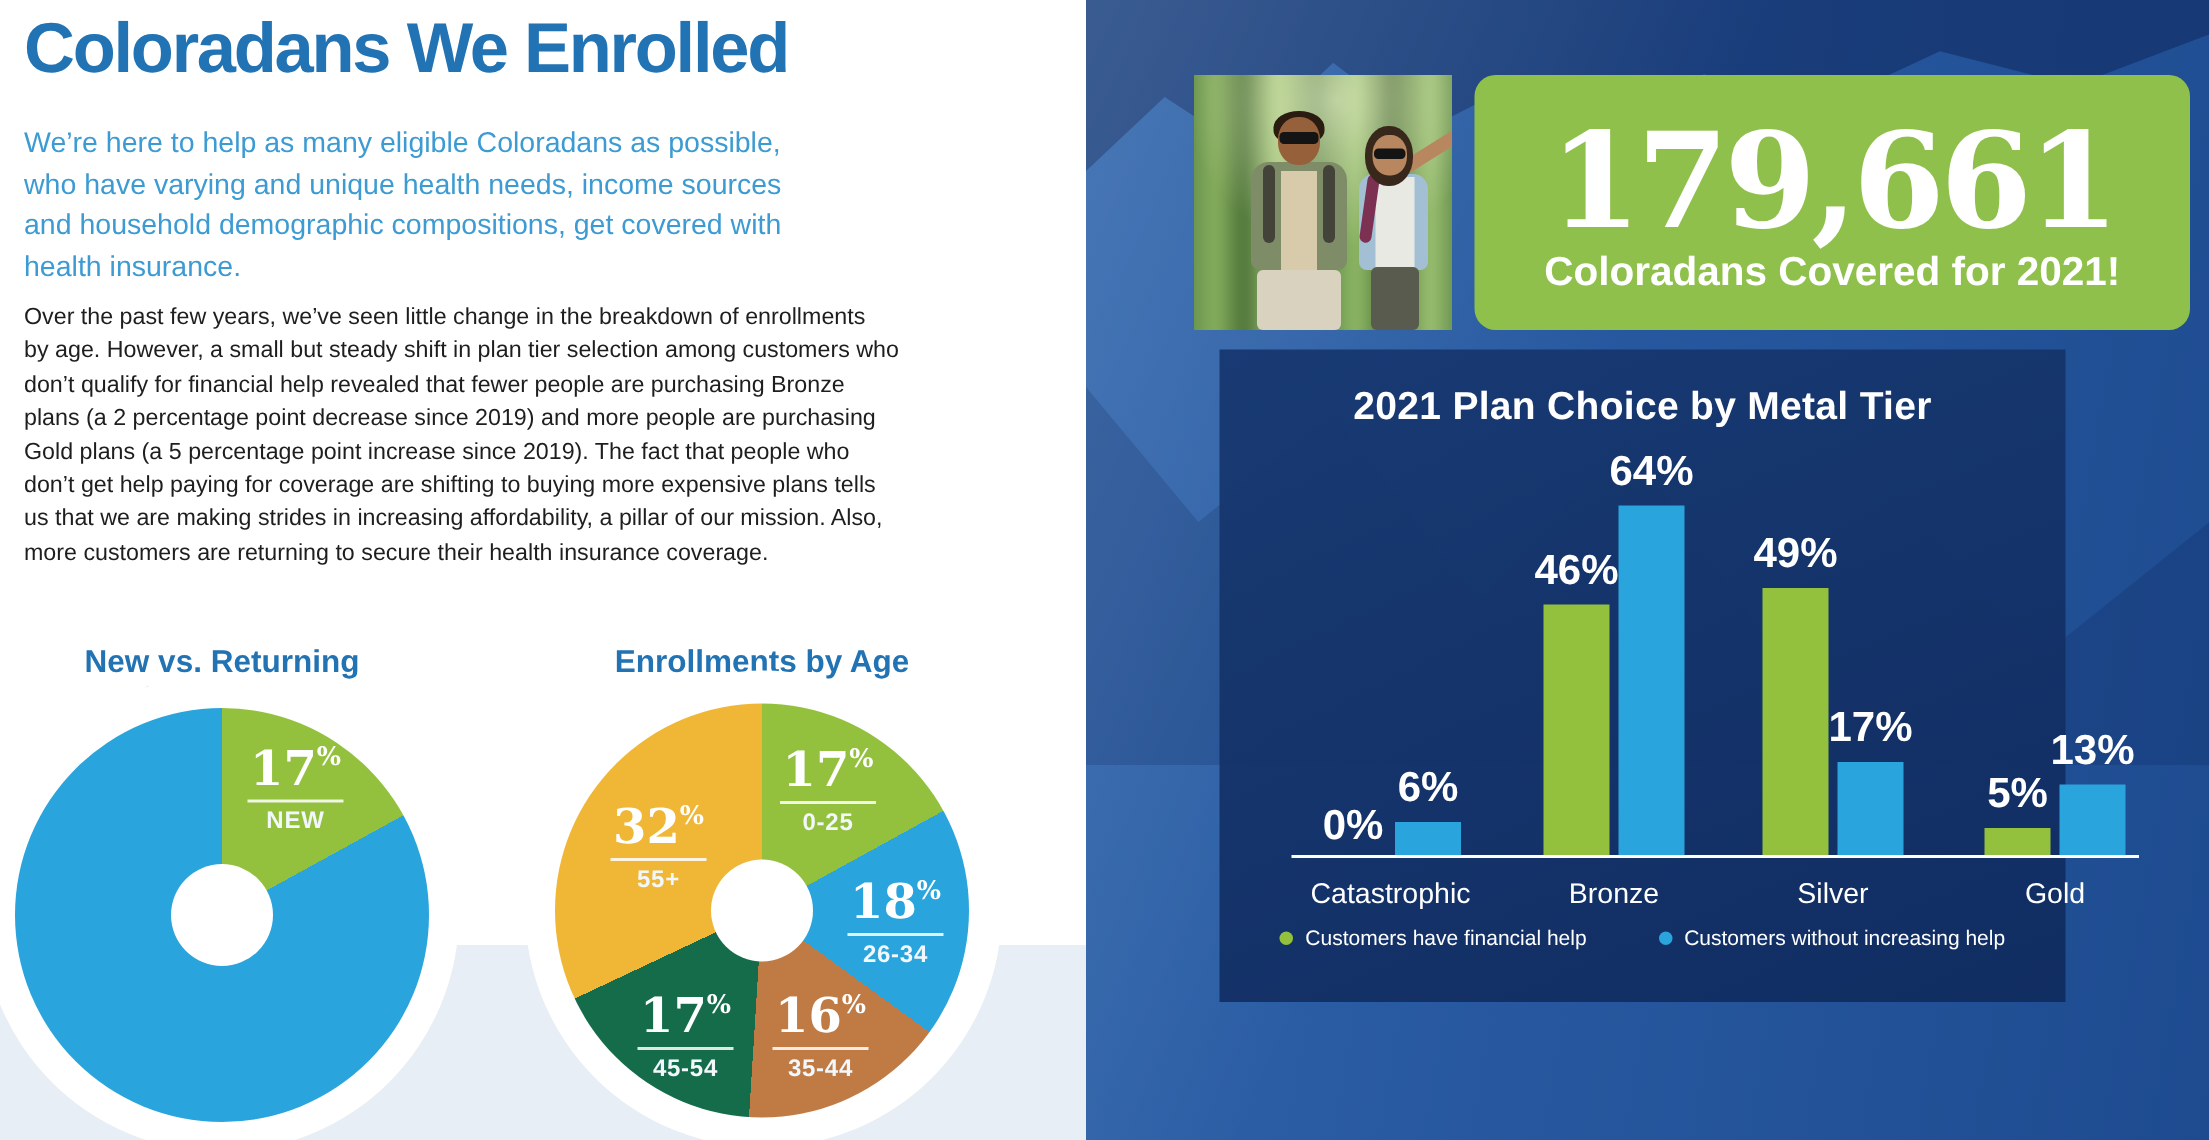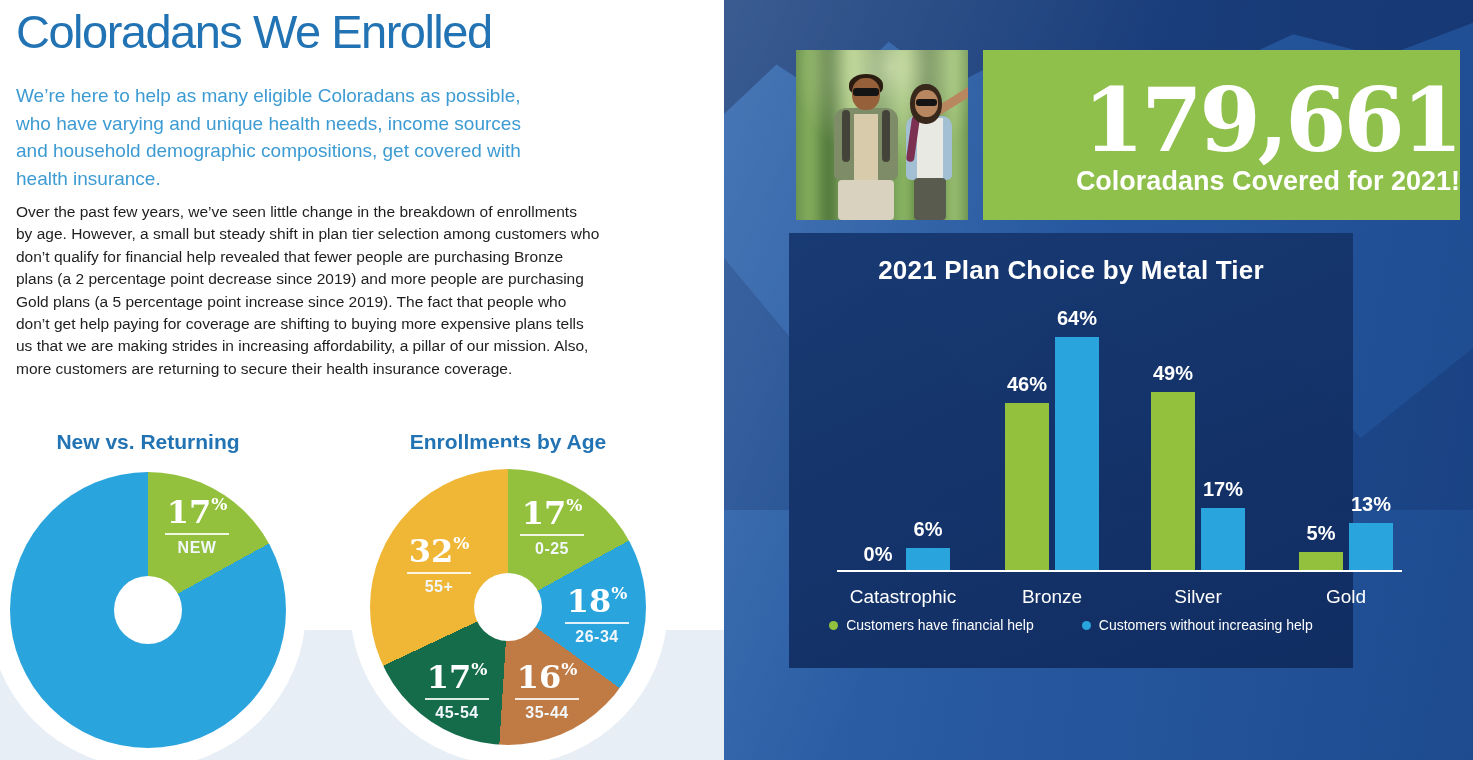--- a/index.html
+++ b/index.html
@@ -4,21 +4,21 @@
 <style>
   * { margin:0; padding:0; box-sizing:border-box; }
   html,body { width:1473px; height:760px; }
   body {
     font-family:"Liberation Sans", sans-serif;
     position:relative; overflow:hidden; background:#ffffff;
   }
 
   
   .left-section { position:absolute; left:0; top:0; width:724px; height:760px; background:#ffffff; overflow:hidden; }
-  .main-title { position:absolute; left:16px; top:4px; font-size:47px; font-weight:normal; color:#2273b4; letter-spacing:-1.5px; }
+  .main-title { position:absolute; left:16px; top:4px; font-size:47px; font-weight:bold; color:#2273b4; letter-spacing:-1.5px; }
   .subtitle { position:absolute; left:16px; top:82px; width:648px; font-size:19px; font-weight:normal; color:#3d9bd3; line-height:27.5px; white-space:pre-line; }
   .body-text { position:absolute; left:16px; top:201px; width:672px; font-size:15.5px; color:#1e1e1e; line-height:22.4px; white-space:pre-line; }
 
   .band { position:absolute; left:0; top:630px; width:724px; height:130px; background:#e8eef5; }
 
   .donut-title { position:absolute; top:430px; font-size:21px; font-weight:bold; color:#2273b4; text-align:center; width:296px; }
   .donut-ring { position:absolute; width:318px; height:318px; border-radius:50%; background:#ffffff; }
   .donut { position:absolute; width:276px; height:276px; border-radius:50%; }
   .donut::after { content:""; position:absolute; left:50%; top:50%; width:68px; height:68px; margin:-34px 0 0 -34px; border-radius:50%; background:#ffffff; }
   .dlabel { position:absolute; width:120px; text-align:center; z-index:3; }
@@ -56,31 +56,31 @@
   .wom-head   { left:119px; top:40px; width:23px; height:27px; background:#b9875f; border-radius:46%; }
   .wom-glass  { left:120px; top:49px; width:21px; height:7px; background:#141414; border-radius:3px; }
   .wom-arm    { left:136px; top:46px; width:46px; height:9px; background:#b9875f; border-radius:5px; transform:rotate(-32deg); }
   .wom-shirt  { left:110px; top:66px; width:46px; height:64px; background:#a3bfd3; border-radius:10px 10px 5px 5px; }
   .wom-top    { left:121px; top:68px; width:26px; height:60px; background:#e9e9e4; }
   .wom-strap  { left:113px; top:66px; width:8px; height:46px; background:#7c3152; border-radius:4px; transform:rotate(8deg); }
   .wom-pants  { left:118px; top:128px; width:32px; height:42px; background:#585b4e; border-radius:4px; }
 
   
   .stat-box { position:absolute; left:259px; top:50px; width:477px; height:170px; background:#8fc04b;
-    display:flex; flex-direction:column; align-items:flex-end; justify-content:center; }
+    display:flex; flex-direction:column; align-items:center; justify-content:center;border-radius:14px; }
   .stat-number { font-family:"DejaVu Serif", serif; font-weight:bold; font-size:88px; line-height:92px; color:#ffffff; letter-spacing:-3px; }
   .stat-caption { font-size:27px; font-weight:bold; color:#ffffff; margin-top:0px; }
 
   
-  .panel { position:absolute; left:65px; top:233px; width:564px; height:435px;
+  .panel { position:absolute; left:89px; top:233px; width:564px; height:435px;
     background:linear-gradient(160deg,rgba(23,56,113,.96),rgba(16,44,96,.96)); }
   .panel-title { position:absolute; left:0; top:22px; width:100%; text-align:center; font-size:26px; font-weight:bold; color:#ffffff; letter-spacing:.2px; }
   .plot { position:absolute; left:48px; top:86px; width:565px; height:253px; border-bottom:2px solid #ffffff; }
   .bar { position:absolute; bottom:0; }
-  .bar-val { position:absolute; text-align:center; font-size:20px; font-weight:bold; color:#ffffff; }
+  .bar-val { position:absolute; text-align:center; font-size:28px; font-weight:bold; color:#ffffff; }
   .axis-label { position:absolute; top:353px; width:120px; text-align:center; font-size:19px; font-weight:400; color:#ffffff; }
   .legend { position:absolute; left:0; top:384px; width:100%; display:flex; justify-content:center; gap:48px; }
   .legend-item { display:flex; align-items:center; gap:8px; font-size:14px; color:#ffffff; }
   .legend-dot { width:9px; height:9px; border-radius:50%; }
 </style>
 </head>
 <body>
 
 <div class="left-section">
   <h1 class="main-title">Coloradans We Enrolled</h1>

